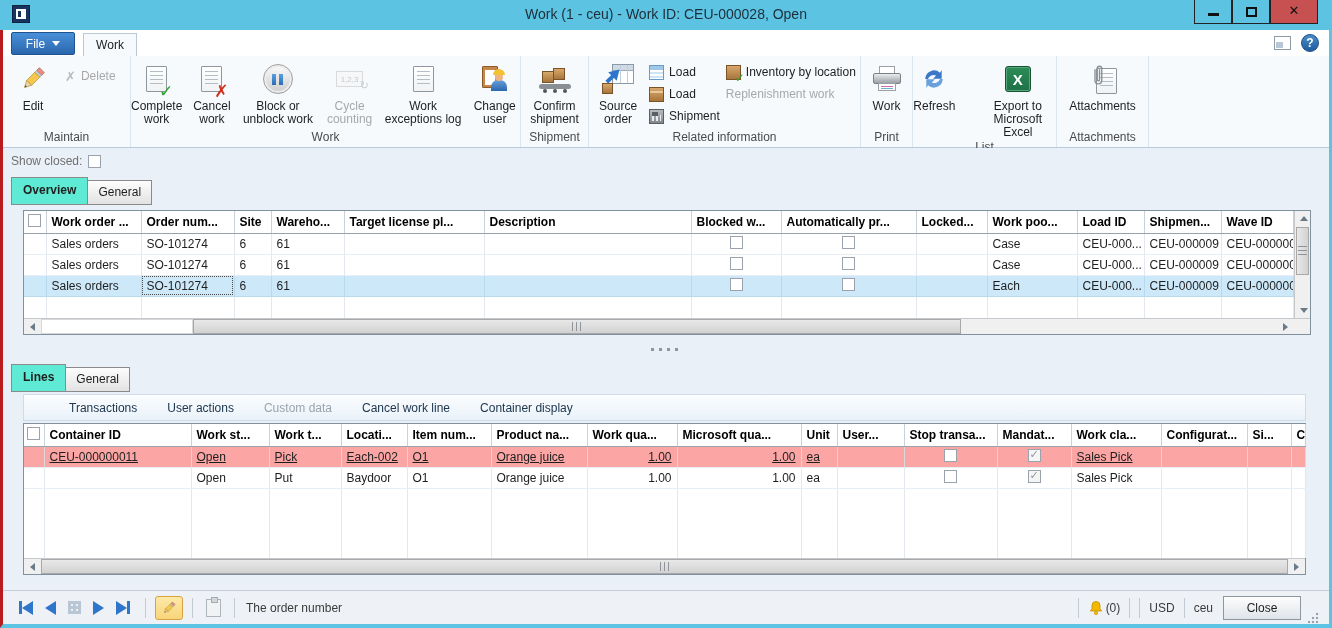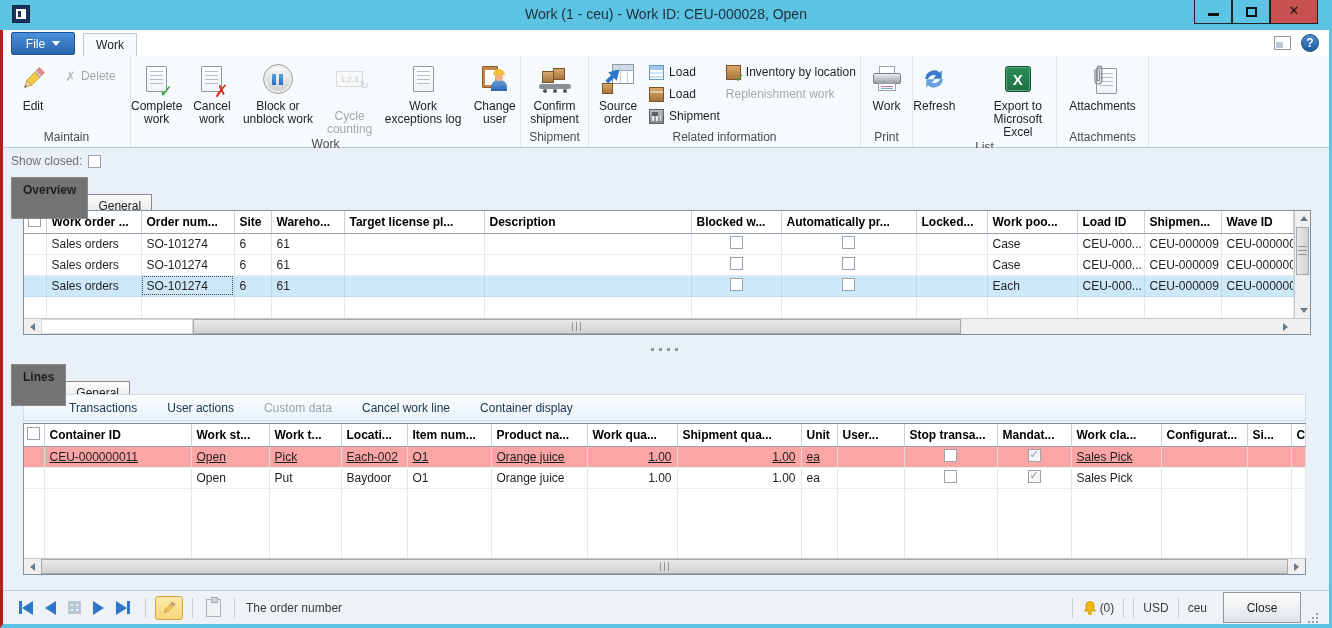--- a/index.html
+++ b/index.html
@@ -30,21 +30,21 @@
   .help-ic { width:18px; height:18px; border-radius:50%; background:linear-gradient(#4d8cc9,#1e5c9e); border:1px solid #1b4f85; color:#fff; font-size:12px; font-weight:bold; text-align:center; line-height:17px; cursor:pointer; }
   .help-ic::after { content:"?"; }
 
   
   .ribbon { position:absolute; left:0; right:0; top:56px; height:92px; background:#f6fafd; border-bottom:1px solid #b9cbdb; display:flex; }
   .rgroup { height:100%; display:flex; flex-direction:column; border-right:1px solid #dce6f0; padding-top:3px; }
   .rbody { flex:1; display:flex; align-items:flex-start; justify-content:center; }
   .rgl { height:18px; text-align:center; font-size:12px; color:#4a4a4a; line-height:17px; }
   .rbtn { display:flex; flex-direction:column; align-items:center; text-align:center; font-size:12px; line-height:13px; color:#1e1e1e; cursor:pointer; padding-top:2px; }
   .rbtn .ric { height:36px; display:flex; align-items:center; justify-content:center; margin-bottom:3px; }
-  .rbtn.disabled { color:#a8a8a8;gap:10px; }
+  .rbtn.disabled { color:#a8a8a8; }
   .rbtn.disabled .ric { opacity:.45; filter:grayscale(1); }
   .rsmall { display:flex; align-items:center; gap:5px; height:22px; font-size:12px; color:#1e1e1e; cursor:pointer; }
   .rsmall.disabled { color:#a8a8a8; }
 
   
   .doc { width:21px; height:26px; background:linear-gradient(#fff,#f0f2f4); border:1px solid #8e979e; border-radius:1px; position:relative; }
   .doc::before { content:""; position:absolute; left:3px; top:4px; right:3px; height:15px; background:repeating-linear-gradient(#b4bcc4 0 1px,transparent 1px 4px); }
   .ov { position:absolute; right:-7px; bottom:-7px; font-size:17px; font-weight:bold; font-family:"DejaVu Sans",sans-serif; }
   .ov.ck { color:#2ea22e; } .ov.ck::after { content:"✓"; }
   .ov.xx { color:#d0311f; } .ov.xx::after { content:"✗"; }
@@ -97,21 +97,21 @@
 
   
   .content { position:absolute; left:0; right:0; top:148px; height:442px; background:#e9f0f7; }
   .showclosed { position:absolute; left:8px; top:6px; display:flex; align-items:center; gap:6px; font-size:12px; color:#707070; }
   .cb { display:inline-block; width:13px; height:13px; background:#fff; border:1px solid #9aa3ad; position:relative; }
   .cb.checked::after { content:"✓"; position:absolute; left:1px; top:-2px; font-size:11px; color:#8e979e; }
   .cb.dis { background:#f5f5f5; }
 
   .tabrow { position:absolute; display:flex; align-items:flex-end; }
   .tab { font-size:12px; padding:4px 10px 5px; border:1px solid #8a8a8a; background:linear-gradient(#fdfdfd,#e2e2e2); color:#1e1e1e; position:relative; cursor:pointer; }
-  .tab.active { background:#737373; font-weight:bold; padding:5px 11px 21px; z-index:2; }
+  .tab.active { background:#5eead4; font-weight:bold; padding:5px 11px 7px; z-index:2; }
   .tab.inactive { border-left:none; }
 
   .grid { position:absolute; background:#fff; border:1px solid #7f919e; }
   .grid table { border-collapse:collapse; table-layout:fixed; }
   .grid th { height:22px; font-size:12px; font-weight:bold; text-align:left; padding:0 5px; border-right:1px solid #c9d2da; border-bottom:1px solid #98a2ac; white-space:nowrap; overflow:hidden; background:#fff; }
   .grid td { height:21px; font-size:12px; padding:0 5px; border-right:1px solid #e3e8ee; border-bottom:1px solid #e6edf4; white-space:nowrap; overflow:hidden; color:#1e1e1e; }
   .grid td.num { text-align:right;margin-left:21px; }
   .grid td.ccb, .grid th.ccb { text-align:center; padding:0 2px; }
   tr.selrow td { background:#cde9f9; border-bottom-color:#b8d9ee; border-right-color:#b8d9ee; }
   tr.grayrow td { background:#fca5a5; border-right-color:#d9d9d9;text-decoration:underline; }
@@ -151,21 +151,21 @@
   .nav-tri-r { width:0; height:0; border-top:7px solid transparent; border-bottom:7px solid transparent; border-left:11px solid #2e75cc; }
   .nav-bar { width:3px; height:13px; background:#2e75cc; }
   .gridic { width:13px; height:13px; background:
      repeating-linear-gradient(90deg,#b9c6d4 0 3px,transparent 3px 5px),
      repeating-linear-gradient(#b9c6d4 0 3px,transparent 3px 5px); margin:0 6px; }
   .pencil-btn { width:28px; height:24px; background:linear-gradient(#fde9a8,#f8d57a); border:1px solid #d8a33e; border-radius:3px; display:flex; align-items:center; justify-content:center; cursor:pointer; }
   .clip-ic { width:15px; height:18px; background:#f2f2f2; border:1px solid #9aa0a6; position:relative; opacity:.75; margin:0 4px; cursor:pointer; }
   .clip-ic::before { content:""; position:absolute; left:4px; top:-3px; width:5px; height:4px; background:#c9ced2; border:1px solid #8e949a; }
   .status-help { margin-left:2px; }
   .bellwrap { display:flex; align-items:center; gap:2px; cursor:pointer; }
-  .close-btn { width:78px; height:31px; background:linear-gradient(#fdfdfd,#dfe4e9); border:1px solid #8e979e; font-size:12px; color:#1e1e1e; display:flex; align-items:center; justify-content:center; margin-left:16px; cursor:pointer; }
+  .close-btn { width:78px; height:24px; background:linear-gradient(#fdfdfd,#dfe4e9); border:1px solid #8e979e; font-size:12px; color:#1e1e1e; display:flex; align-items:center; justify-content:center; margin-left:10px; cursor:pointer; }
   .resize-grip { width:12px; height:12px; margin-left:6px; align-self:flex-end; background:
      radial-gradient(circle at 2px 10px,#9aa3ad 1.2px,transparent 1.6px),
      radial-gradient(circle at 6px 10px,#9aa3ad 1.2px,transparent 1.6px),
      radial-gradient(circle at 10px 10px,#9aa3ad 1.2px,transparent 1.6px),
      radial-gradient(circle at 6px 6px,#9aa3ad 1.2px,transparent 1.6px),
      radial-gradient(circle at 10px 6px,#9aa3ad 1.2px,transparent 1.6px),
      radial-gradient(circle at 10px 2px,#9aa3ad 1.2px,transparent 1.6px); cursor:nwse-resize; }
 </style>
 </head>
 <body>
@@ -580,21 +580,21 @@
         <tbody>
             <tr>
           <th class="ccb"><span class="cb"></span></th>
           <th>Container ID</th>
           <th>Work st...</th>
           <th>Work t...</th>
           <th>Locati...</th>
           <th>Item num...</th>
           <th>Product na...</th>
           <th>Work qua...</th>
-          <th>Shipment qua...</th>
+          <th>Microsoft qua...</th>
           <th>Unit</th>
           <th>User...</th>
           <th>Stop transa...</th>
           <th>Mandat...</th>
           <th>Work cla...</th>
           <th>Configurat...</th>
           <th>Si...</th>
           <th>Co</th>
         </tr>
         <tr class="grayrow">

